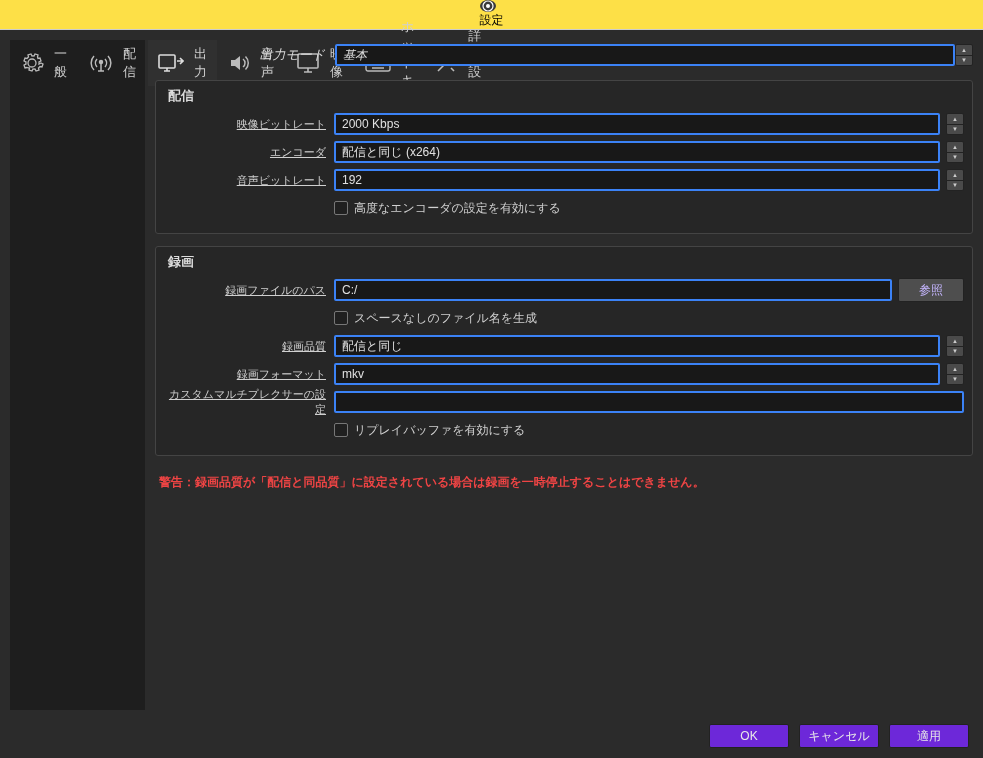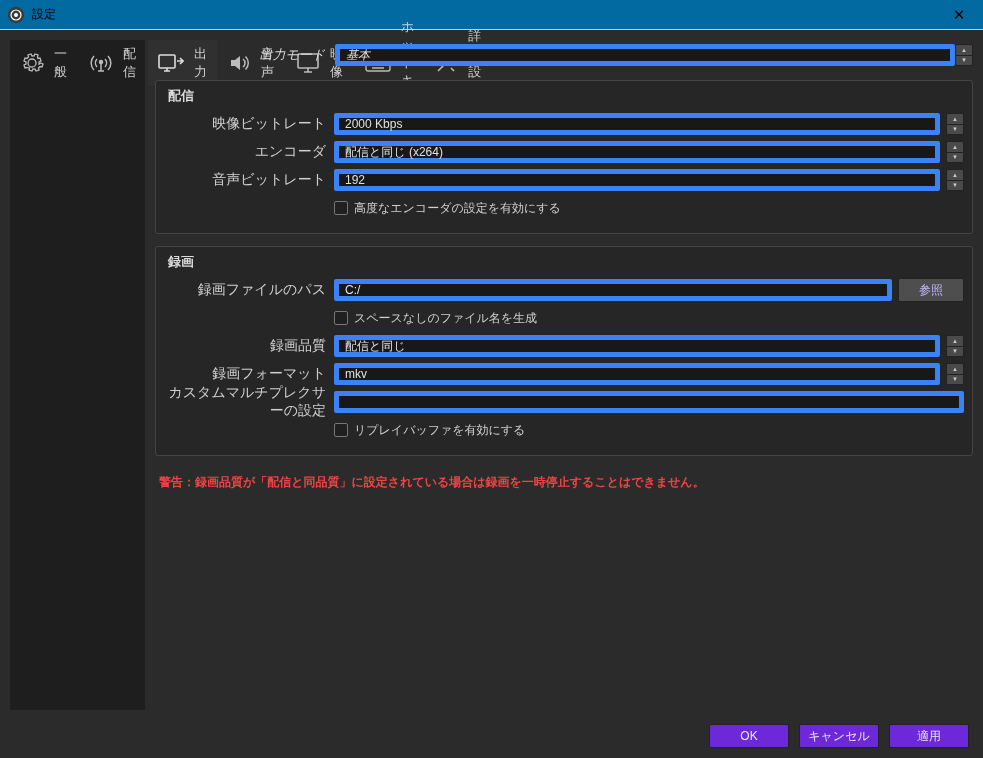--- a/index.html
+++ b/index.html
@@ -1,20 +1,20 @@
 <!DOCTYPE html>
 <html><head>
 <meta charset="utf-8">
 <style>
   * { box-sizing: border-box; margin: 0; padding: 0; }
   html, body { width: 983px; height: 758px; font-family: "Meiryo", "Yu Gothic", sans-serif; font-size: 13px; overflow: hidden; }
   body { background: #2b2b2b; color: #d8d8d8; }
 
   
-  .titlebar { height: 30px; background: #0369a1; color: #000; display: flex; align-items: center; padding: 0 8px; border-bottom: 1px solid #ccc; }
+  .titlebar { height: 30px; background: #fde047; color: #000; display: flex; align-items: center; padding: 0 8px; border-bottom: 1px solid #ccc; flex-direction: column; }
   .titlebar .app-icon { width: 16px; height: 16px; border-radius: 50%; background: #3a3a3a; margin-right: 8px; display:flex; align-items:center; justify-content:center;}
   .titlebar .title { flex: 1; font-size: 12px; }
   .titlebar .close { width: 32px; text-align: center; font-size: 15px; cursor: pointer; }
 
   .frame { position: relative; width: 983px; height: 728px; background: #2b2b2b; padding: 10px 10px 48px 10px; }
 
   .layout { display: flex; height: 100%; }
   .sidebar { width: 135px; background: #1e1e1e; display: flex; flex-direction: row; }
   .side-item { height: 46px; display: flex; align-items: center; padding: 0 10px; gap: 10px; cursor: pointer; color: #cfcfcf; }
   .side-item.active { background: #303030; }
@@ -22,25 +22,25 @@
   .side-item .lbl { font-size: 13px; }
 
   .main { flex: 1; padding: 0 0 0 10px; overflow-y: auto; }
 
   .mode-row { display: flex; align-items: center; height: 30px; margin-bottom: 10px; font-style: italic; }
   .lblcol { width: 180px; text-align: right; padding-right: 10px; font-size: 13px; }
 
   .group { border: 1px solid #444; border-radius: 3px; background: #262626; margin-bottom: 12px; padding: 6px 8px 10px 8px; }
   .group-title { font-size: 13px; font-weight: bold; color: #dcdcdc; margin-bottom: 6px; padding-left: 4px; }
   .row { display: flex; align-items: center; height: 26px; margin-bottom: 2px; }
-  .row .lbl { width: 170px; text-align: right; padding-right: 8px; font-size: 14px; color: #d0d0d0; }
+  .row .lbl { width: 170px; text-align: right; padding-right: 8px; font-size: 11px; color: #d0d0d0; text-decoration: underline; }
   .row .ctrl { flex: 1; display: flex; align-items: center; gap: 6px; }
 
   .combo, .textin, .spin {
-    background: #181818; color: #e0e0e0; border: 5px solid #3b82f6; height: 22px;
+    background: #181818; color: #e0e0e0; border: 2px solid #3b82f6; height: 22px;
     padding: 0 6px; font-size: 12px; display: flex; align-items: center; position: relative;
     border-radius: 2px;
   }
   .combo { flex: 1; }
   .textin { flex: 1; }
   .spin { flex: 1; }
   .updown { width: 18px; height: 22px; background: #4a4a4a; border-radius: 2px; display:flex; flex-direction:column; border:1px solid #222;}
   .updown div { flex:1; display:flex; align-items:center; justify-content:center; font-size:6px; color:#ccc; line-height:1; cursor:pointer;}
   .updown div:first-child { border-bottom:1px solid #222;}
 

